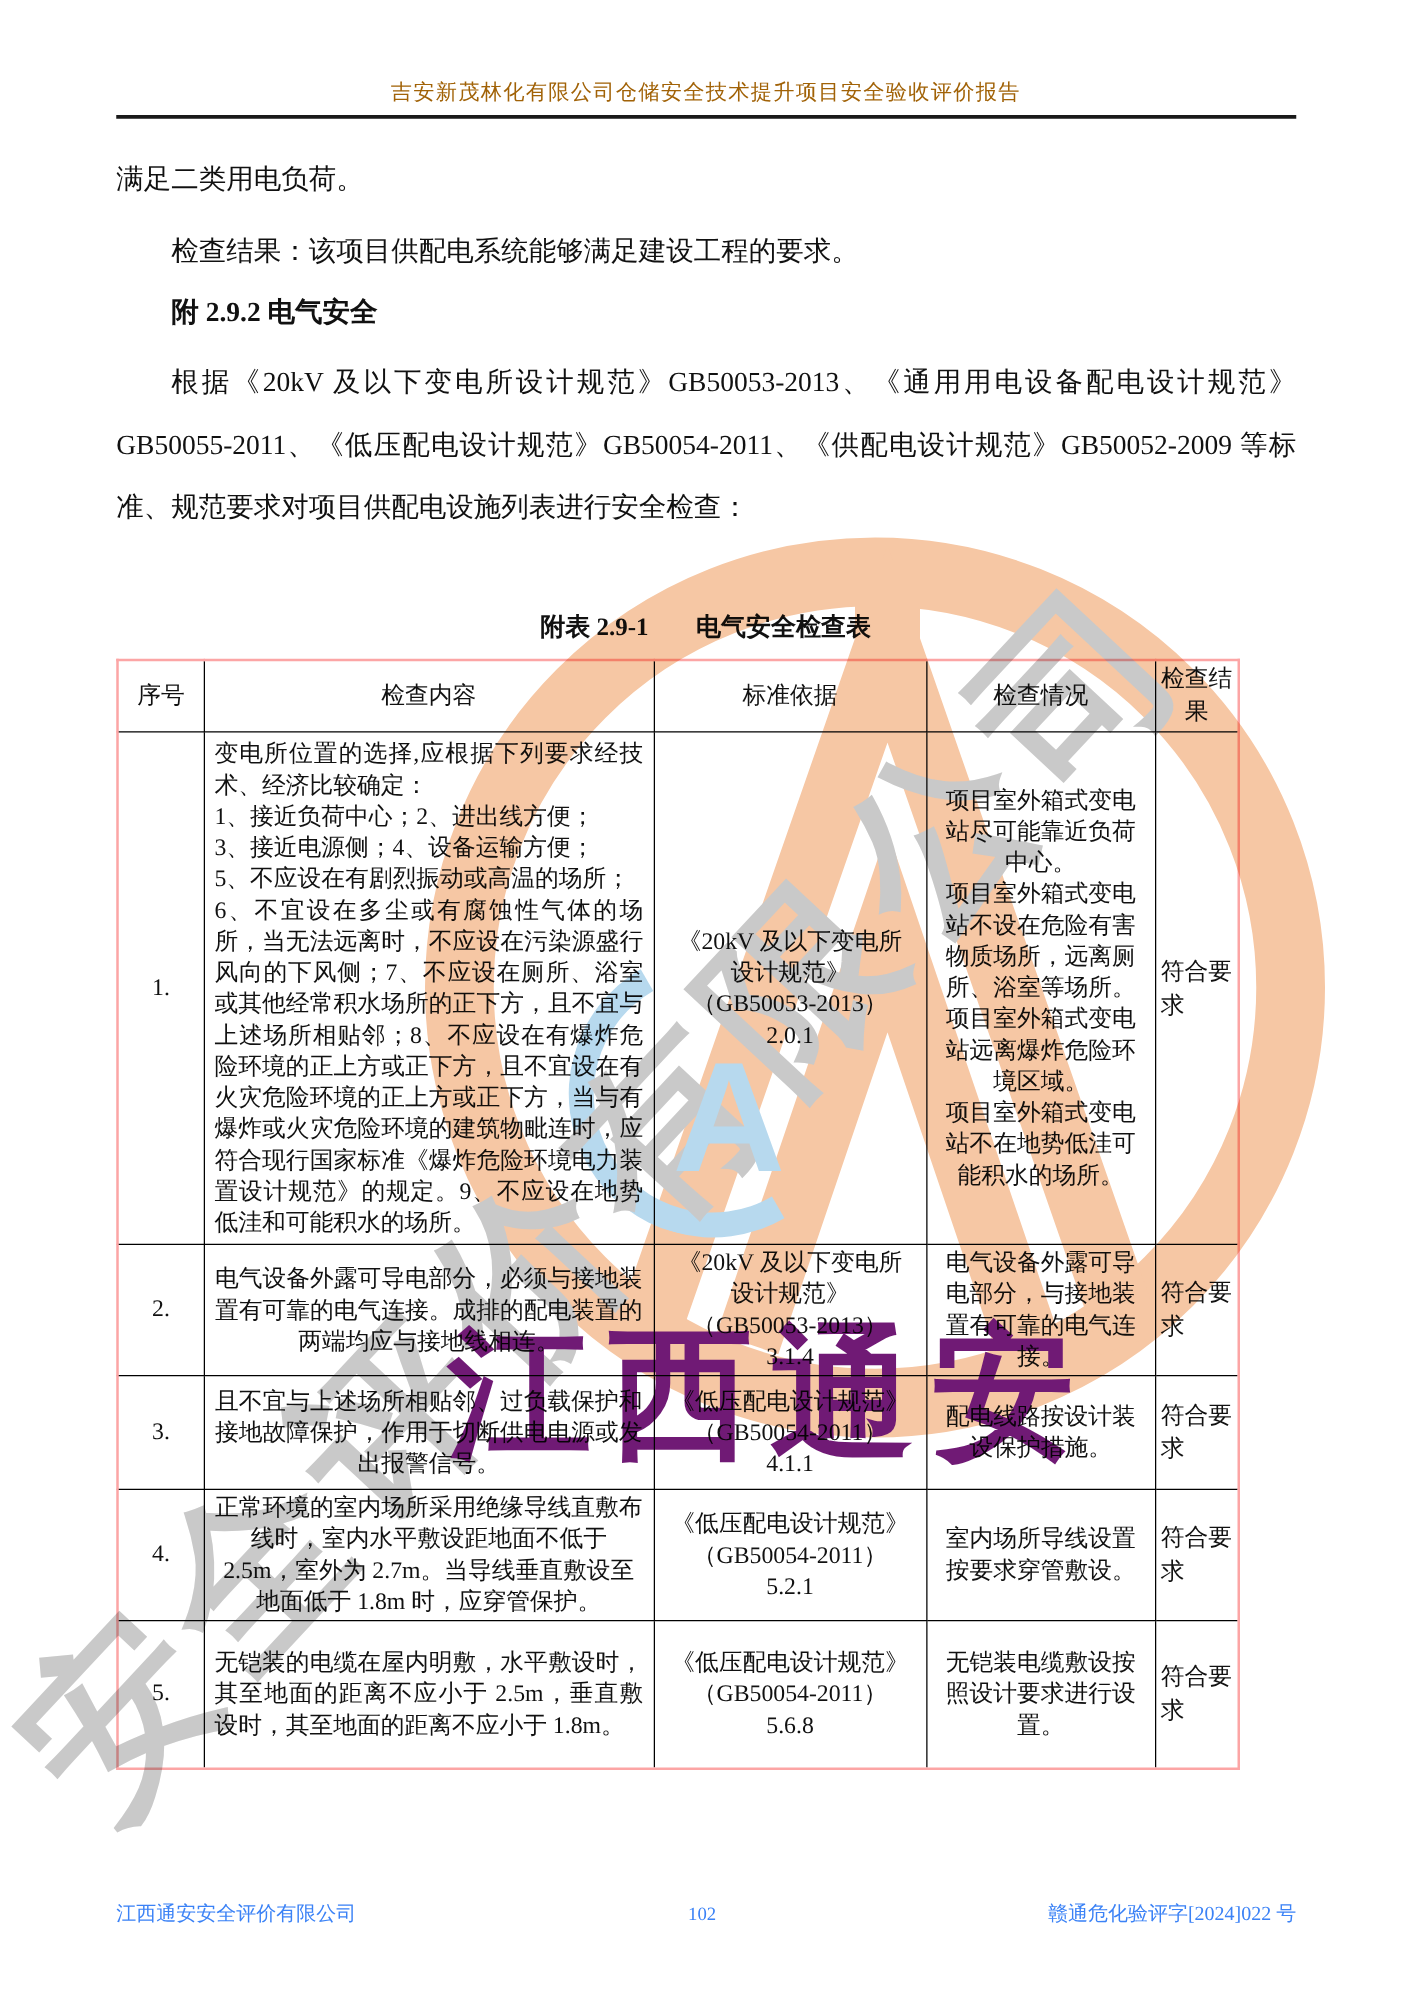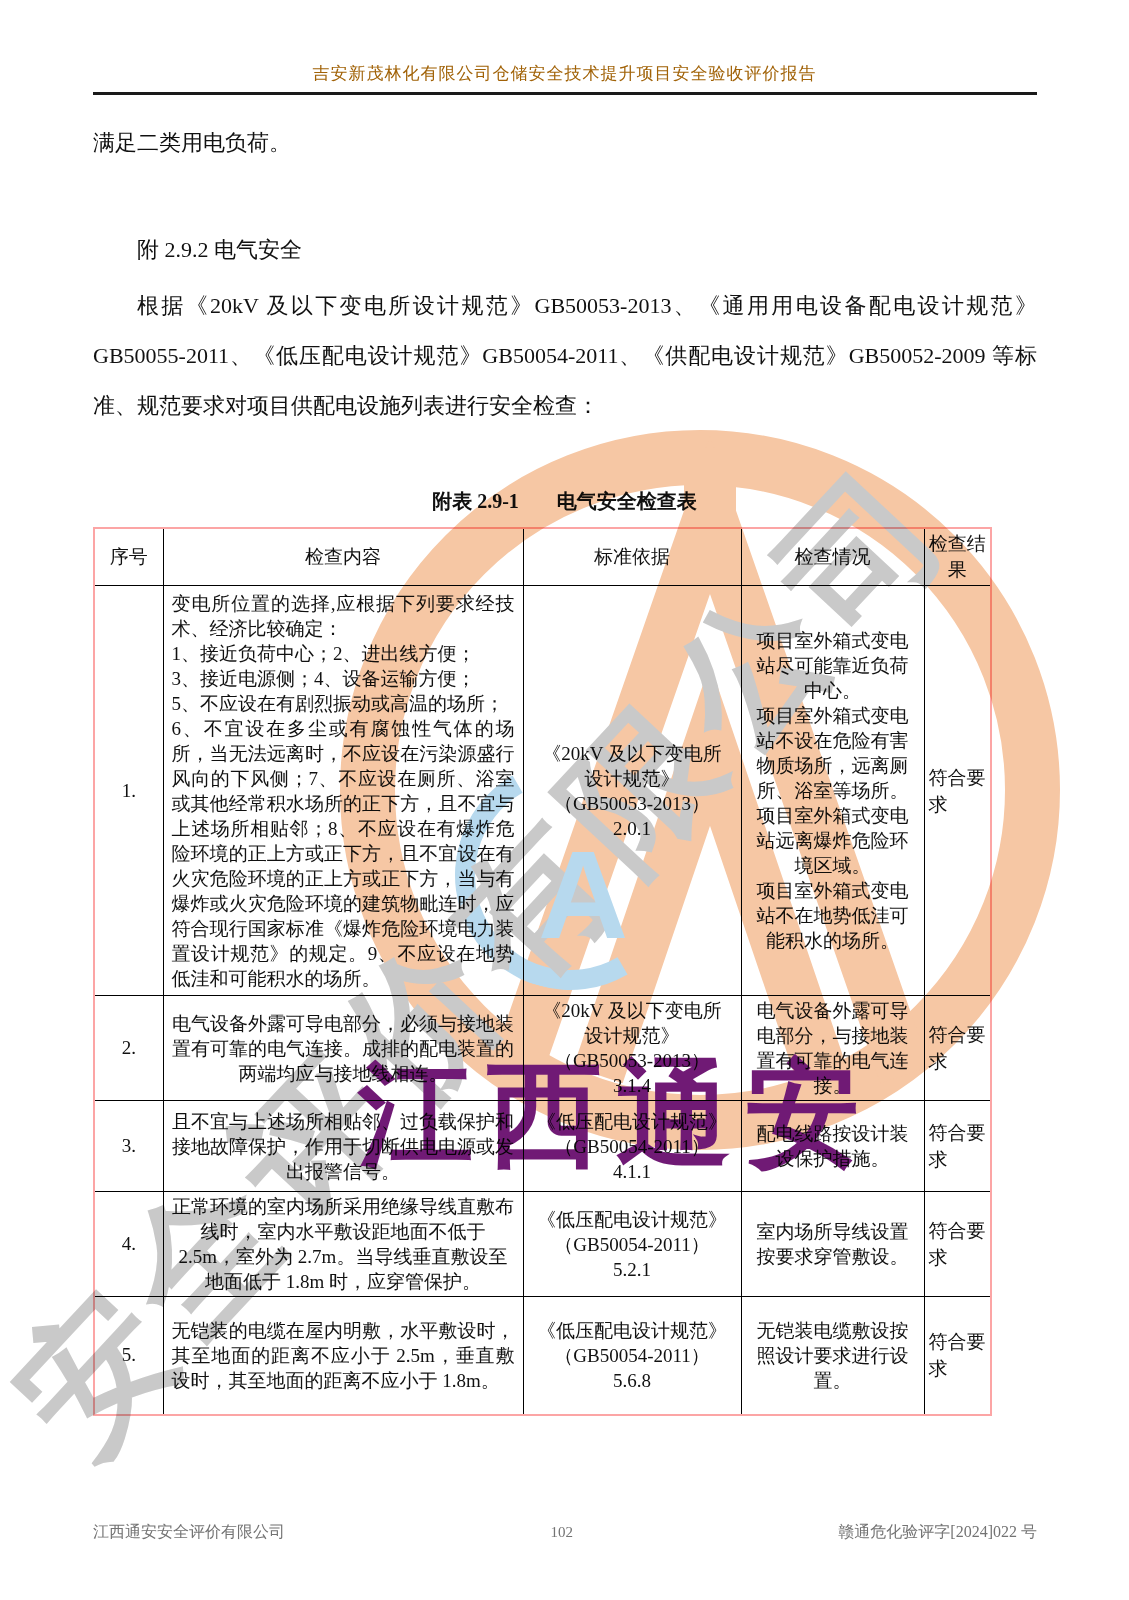--- a/index.html
+++ b/index.html
@@ -16,21 +16,21 @@
   .doc-header{
     position:absolute;top:62px;left:0;width:100%;
     text-align:center;font-size:17px;letter-spacing:1px;color:#a16207;
   }
   .header-rule{
     position:absolute;top:92px;left:93px;width:944px;height:3px;background:#1a1a1a;
   }
   
   .p1{position:absolute;top:128px;left:93px;font-size:22px;}
   .p2{position:absolute;top:186px;left:137px;font-size:22px;}
-  .sec-heading{position:absolute;top:235px;left:137px;font-size:22px;font-weight:normal;}
+  .sec-heading{position:absolute;top:235px;left:137px;font-size:22px;font-weight:bold;}
   .p3{
     position:absolute;top:281px;left:93px;width:944px;
     font-size:22px;line-height:50px;text-align:justify;text-indent:44px;
   }
   
   .table-title{
     position:absolute;top:488px;left:0;width:100%;text-align:center;
     font-size:20px;font-weight:bold;
   }
   .tt-gap{margin-left:38px;}
@@ -52,21 +52,21 @@
   .c-no    {text-align:center;padding:2px 2px;}
   .c-content{line-height:25px;padding:2px 8px;text-align:justify;font-family:Liberation Serif, serif;}
   .c-content.center{text-align:center;}
   .c-standard{line-height:25px;padding:2px 6px;text-align:center;}
   .c-situation{line-height:25px;padding:2px 6px;text-align:center;}
   .c-result{line-height:27px;padding:2px 4px;text-align:left;}
   
   .doc-footer{
     position:absolute;top:1502px;left:93px;width:944px;
     display:flex;justify-content:space-between;align-items:baseline;
-    font-size:16px;color:#737373;
+    font-size:16px;color:#3b82f6;
   }
   .footer-page{font-size:15px;margin-top:22px;}
   
   .wm{
     position:absolute;inset:0;z-index:5;
     pointer-events:none;
     mix-blend-mode:multiply;
   }
   .wm-ring{
     position:absolute;left:340px;top:430px;
@@ -99,20 +99,21 @@
 </style>
 </head>
 <body>
 
 <div class="page">
 
   <div class="doc-header">吉安新茂林化有限公司仓储安全技术提升项目安全验收评价报告</div>
   <div class="header-rule"></div>
 
   <div class="p1">满足二类用电负荷。</div>
+  <div class="p2">检查结果：该项目供配电系统能够满足建设工程的要求。</div>
   <div class="sec-heading">附 2.9.2 电气安全</div>
   <div class="p3">根据《20kV 及以下变电所设计规范》GB50053-2013、《通用用电设备配电设计规范》GB50055-2011、《低压配电设计规范》GB50054-2011、《供配电设计规范》GB50052-2009 等标准、规范要求对项目供配电设施列表进行安全检查：</div>
 
   <div class="table-title">
     <span>附表 2.9-1</span><span class="tt-gap">电气安全检查表</span>
   </div>
 
   <table class="insp-table">
     <colgroup>
       <col style="width:69px">

